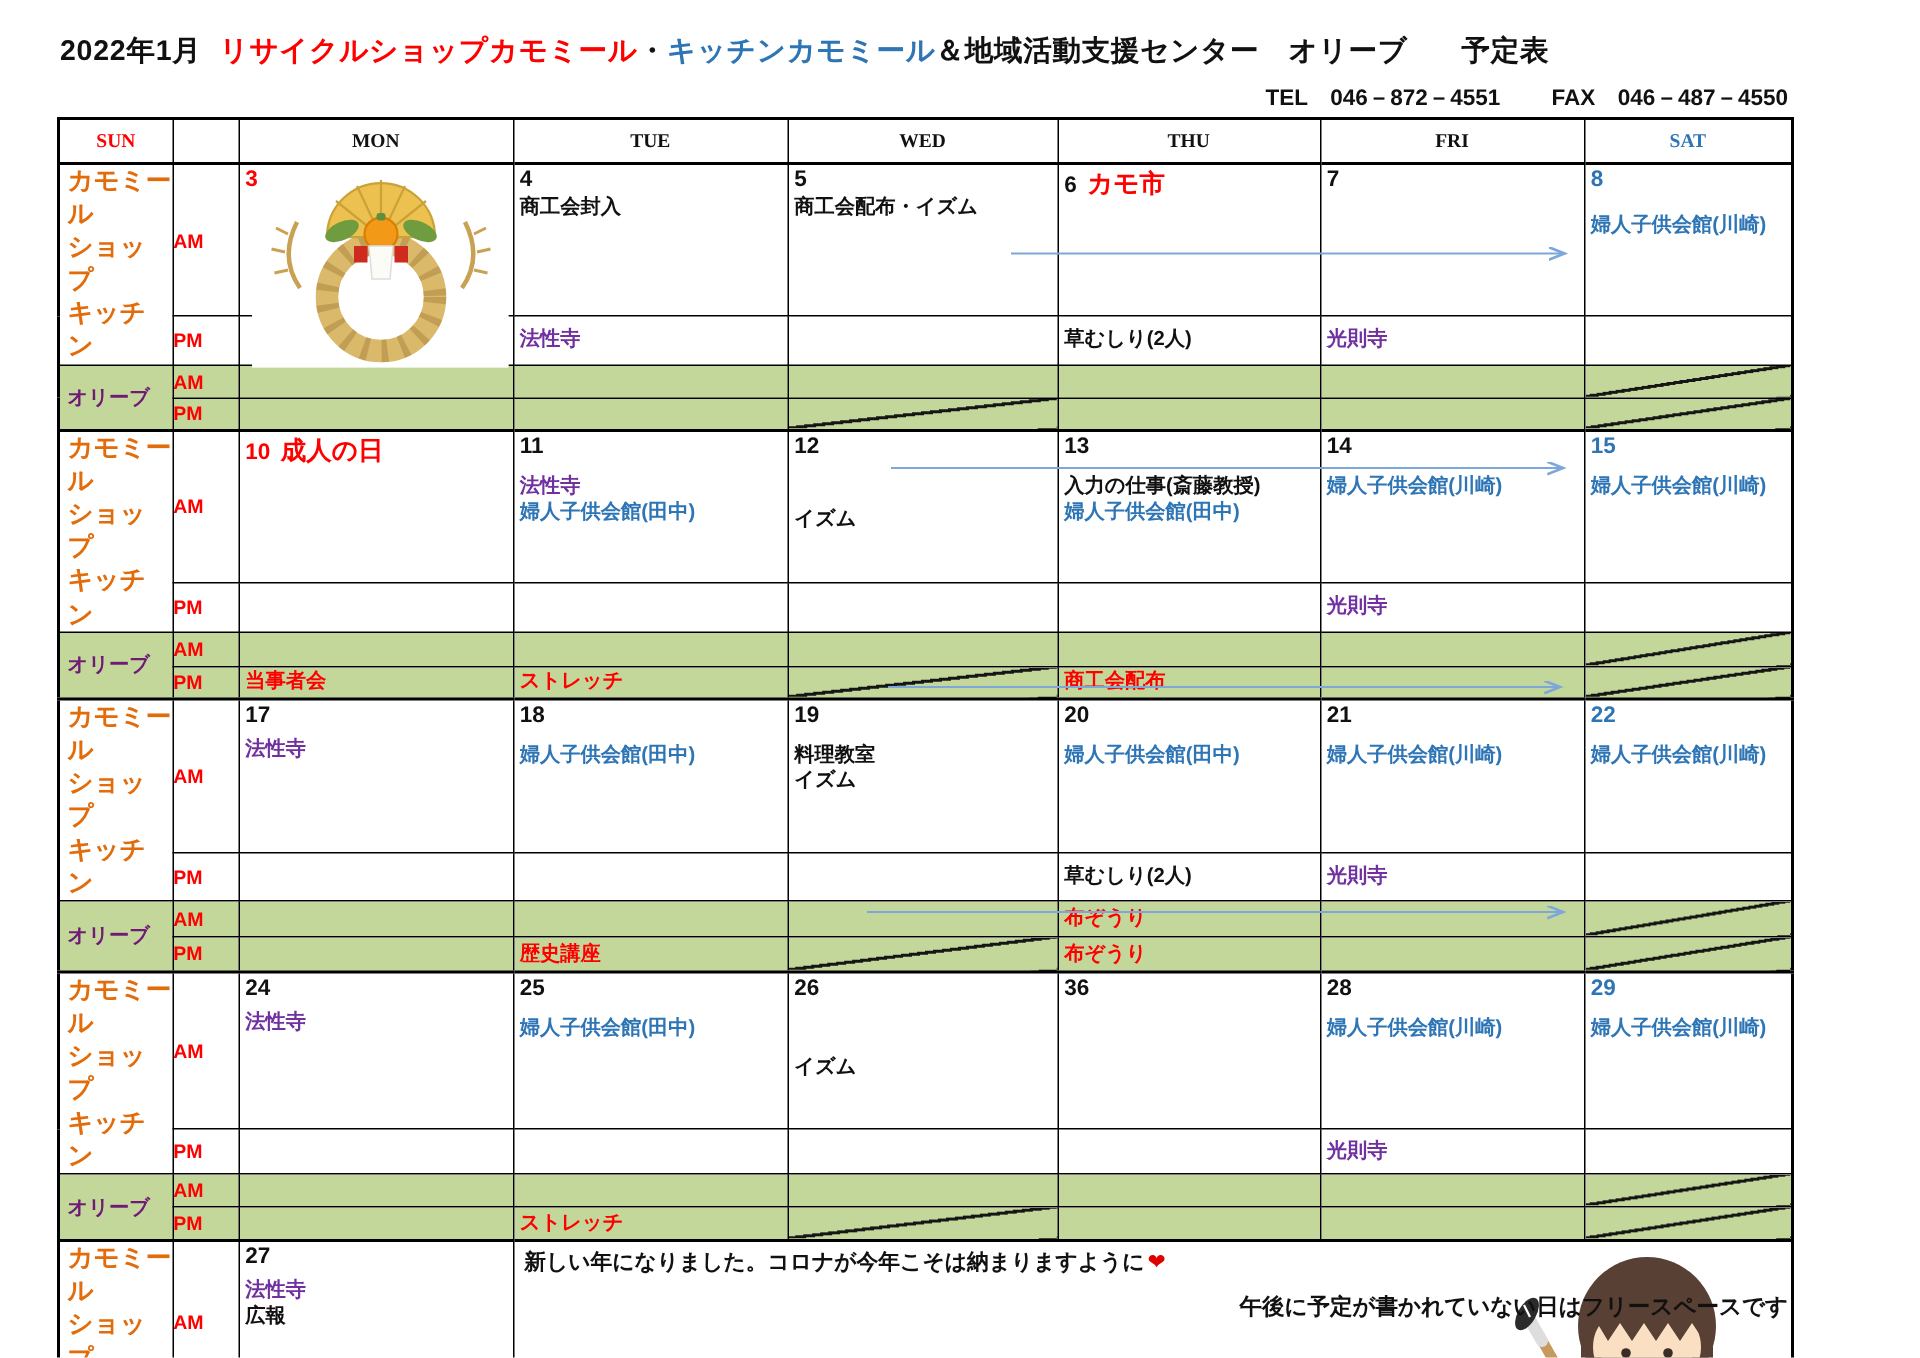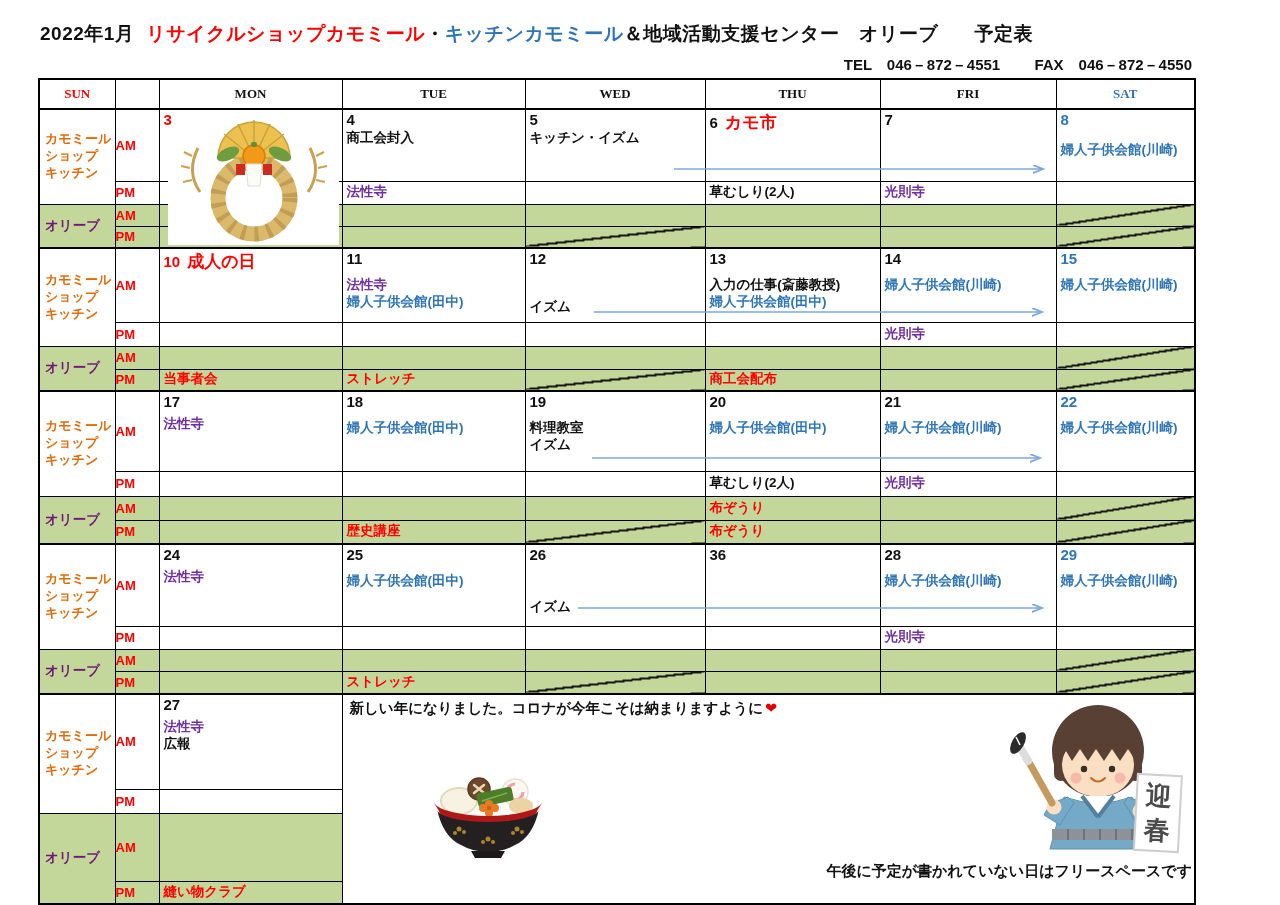--- a/index.html
+++ b/index.html
@@ -13,21 +13,21 @@
   .t-gap1{margin-left:12px}.t-doc{margin-left:36px}
   .contact{position:absolute;top:56px;right:88px;font-size:15px;white-space:nowrap}
   .contact .fax{margin-left:30px}
   
   #wrap{position:absolute;left:38px;top:78px;width:1158px;height:784px}
   table{border-collapse:collapse;table-layout:fixed;border:2px solid #000}
   td{border:1px solid #000;padding:0;vertical-align:top;overflow:hidden}
   tr.wk td{border-top:2px solid #000}
   td.hdr{text-align:center;vertical-align:middle;font-size:13px}
   td.hdr.c-red{color:#f00} td.hdr.c-blue{color:#2e75b6}
-  td.lbl-kam{color:#e26b0a;font-size:13px;line-height:1.3;vertical-align:middle;padding-left:5px}
+  td.lbl-kam{color:#e26b0a;font-size:17px;line-height:1.3;vertical-align:middle;padding-left:5px}
   td.lbl-olive{background:#c4d79b;color:#701a75;font-size:13.5px;vertical-align:middle;padding-left:5px}
   td.ampm{color:#f00;font-size:13px;text-align:left;vertical-align:middle}
   td.ampm.green{background:#c4d79b}
   td.day{font-size:13.5px;padding:1px 4px}
   .day-num{font-size:15px;position:relative;z-index:5}
   .day2{margin-left:7px;font-size:17px}
   .entry{line-height:1.25;white-space:nowrap}
   .c-red{color:#f00}.c-blue{color:#2e75b6}.c-purple{color:#7030a0}.c-black{color:#111}
   td.pmcell{font-size:13.5px;vertical-align:middle;padding:0 4px}
   td.olive{background:#c4d79b;font-size:13.5px;vertical-align:middle;padding:0 4px}
@@ -47,21 +47,21 @@
 </style>
 </head>
 <body>
 
 <div class="title">
   <span>2022年1月</span><span class="c-red t-gap1">リサイクルショップカモミール</span><span>・</span><span class="c-blue">キッチンカモミール</span><span>＆地域活動支援センター　オリーブ</span><span class="t-doc">予定表</span>
 </div>
 
 <div class="contact">
   <span>TEL　046－872－4551</span>
-  <span class="fax">FAX　046－872－4550</span>
+  <span class="fax">FAX　046－487－4550</span>
 </div>
 
 <div id="wrap">
   <table id="cal">
       <colgroup>
         <col style="width: 76px;">
         <col style="width: 44px;">
         <col style="width: 183px;">
         <col style="width: 183px;">
         <col style="width: 180px;">
@@ -82,21 +82,21 @@
         </tr>
         <tr class="wk" style="height: 72px;">
           <td class="lbl-kam" rowspan="2">
             <div>カモミール</div>
             <div>ショップ</div>
             <div>キッチン</div>
           </td>
           <td class="ampm">AM</td>
           <td class="day"><span class="day-num c-red">3</span></td>
           <td class="day"><span class="day-num">4</span><div class="entry c-black" style="margin-top: 2px;">商工会封入</div></td>
-          <td class="day"><span class="day-num">5</span><div class="entry c-black" style="margin-top: 2px;">キッチン・イズム</div></td>
+          <td class="day"><span class="day-num">5</span><div class="entry c-black" style="margin-top: 2px;">商工会配布・イズム</div></td>
           <td class="day"><span class="day-num">6</span><span class="day2 c-red">カモ市</span></td>
           <td class="day"><span class="day-num">7</span></td>
           <td class="day"><span class="day-num c-blue">8</span><div class="entry c-blue" style="margin-top: 14px;">婦人子供会館(川崎)</div></td>
         </tr>
         <tr style="height: 23px;">
           <td class="ampm">PM</td>
           <td class="pmcell"></td>
           <td class="pmcell">
             <div class="entry c-purple">法性寺</div>
           </td>

